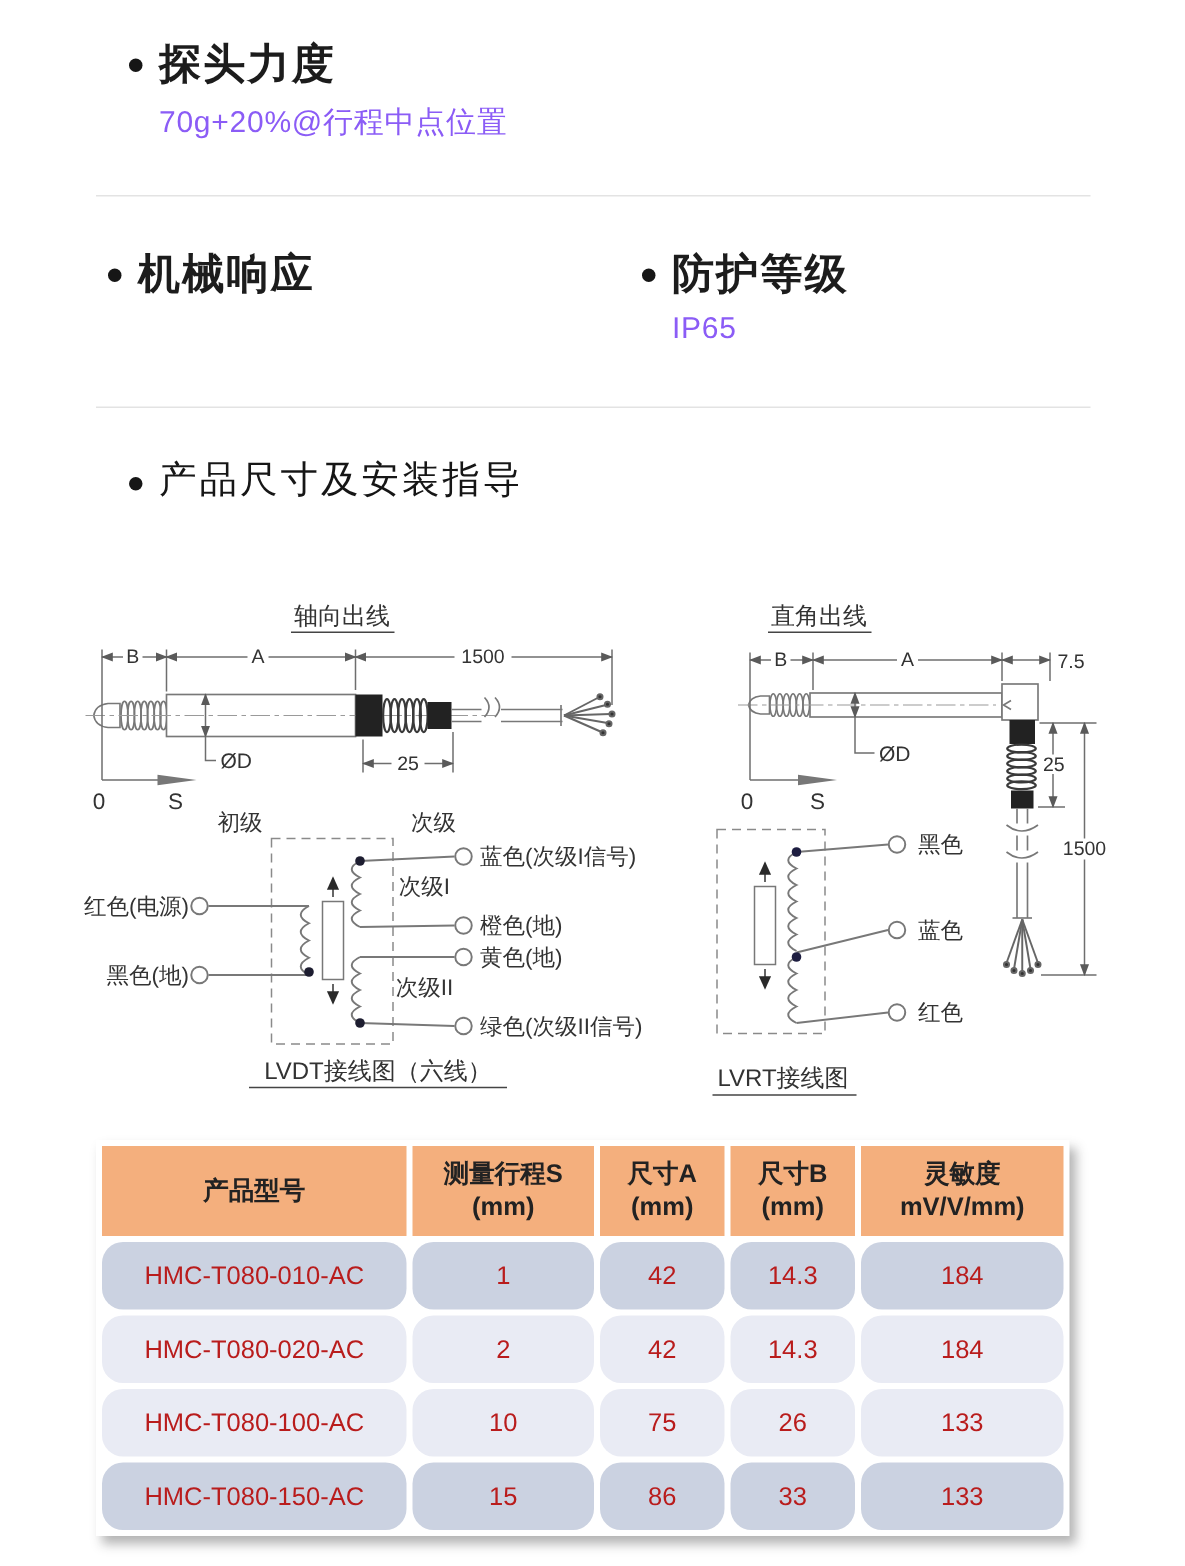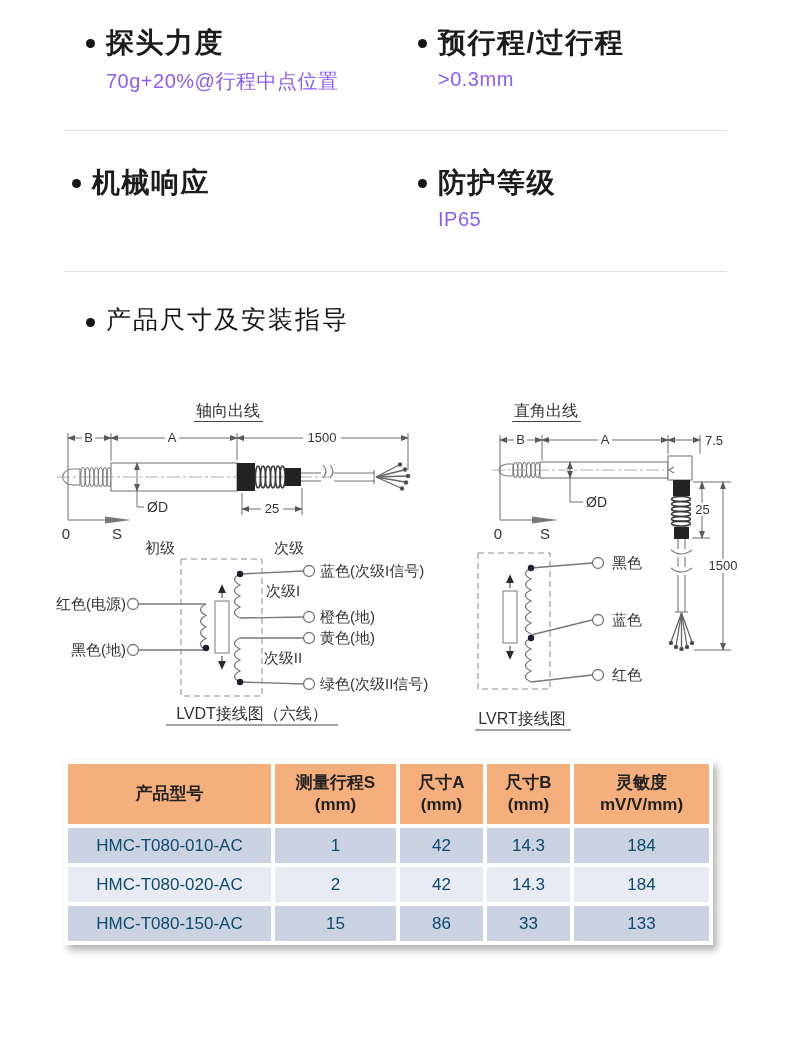--- a/index.html
+++ b/index.html
@@ -16,45 +16,40 @@
   #diagram-svg{position:absolute;left:0;top:390px;}
   svg text{font-family:"Liberation Sans","DejaVu Sans",sans-serif;fill:#333;}
   .dtxt{font-size:13px;}
   .ltxt{font-size:15px;}
   .ttxt{font-size:16px;}
   
   .product-table{position:absolute;left:64px;top:760px;border-collapse:separate;border-spacing:4px;
         background:#ffffff;box-shadow:4px 5px 7px rgba(40,40,40,0.35);}
   .product-table th{background:#F4AF7D;height:60px;font-size:17px;font-weight:700;color:#222;
         text-align:center;vertical-align:middle;line-height:22px;padding:0 4px;}
-  .product-table td{height:35px;font-size:17px;color:#0c4a6e;text-align:center;vertical-align:middle;padding:0 2px;}
+  .product-table td{height:45px;font-size:17px;color:#b91c1c;text-align:center;vertical-align:middle;padding:0 2px;border-radius:14px;}
   tr.row-a td{background:#CBD2E1;}
   tr.row-b td{background:#E9EBF4;}
 </style>
 </head>
 <body>
 
 <div id="page">
 
   <div class="spec-item" style="left:84px;top:26px">
     <span class="bullet"></span>
     <div class="spec-title">探头力度</div>
     <div class="spec-value">70g+20%@行程中点位置</div>
-  </div>
-  <div class="spec-item" style="left:416px;top:26px">
-    <span class="bullet"></span>
-    <div class="spec-title">预行程/过行程</div>
-    <div class="spec-value">&gt;0.3mm</div>
   </div>
   <div class="divider" style="top:130px"></div>
   <div class="spec-item" style="left:70px;top:166px">
     <span class="bullet"></span>
     <div class="spec-title">机械响应</div>
   </div>
-  <div class="spec-item" style="left:416px;top:166px">
+  <div class="spec-item" style="left:426px;top:166px">
     <span class="bullet"></span>
     <div class="spec-title">防护等级</div>
     <div class="spec-value">IP65</div>
   </div>
   <div class="divider" style="top:271px"></div>
 
   <div id="section-head">
     <span class="bullet"></span>
     <div class="section-title">产品尺寸及安装指导</div>
   </div>
@@ -341,20 +336,27 @@
         <td>14.3</td>
         <td>184</td>
       </tr>
       <tr class="row-b">
         <td>HMC-T080-020-AC</td>
         <td>2</td>
         <td>42</td>
         <td>14.3</td>
         <td>184</td>
       </tr>
+      <tr class="row-b">
+        <td>HMC-T080-100-AC</td>
+        <td>10</td>
+        <td>75</td>
+        <td>26</td>
+        <td>133</td>
+      </tr>
       <tr class="row-a">
         <td>HMC-T080-150-AC</td>
         <td>15</td>
         <td>86</td>
         <td>33</td>
         <td>133</td>
       </tr>
     </tbody>
   </table>
 </div>

